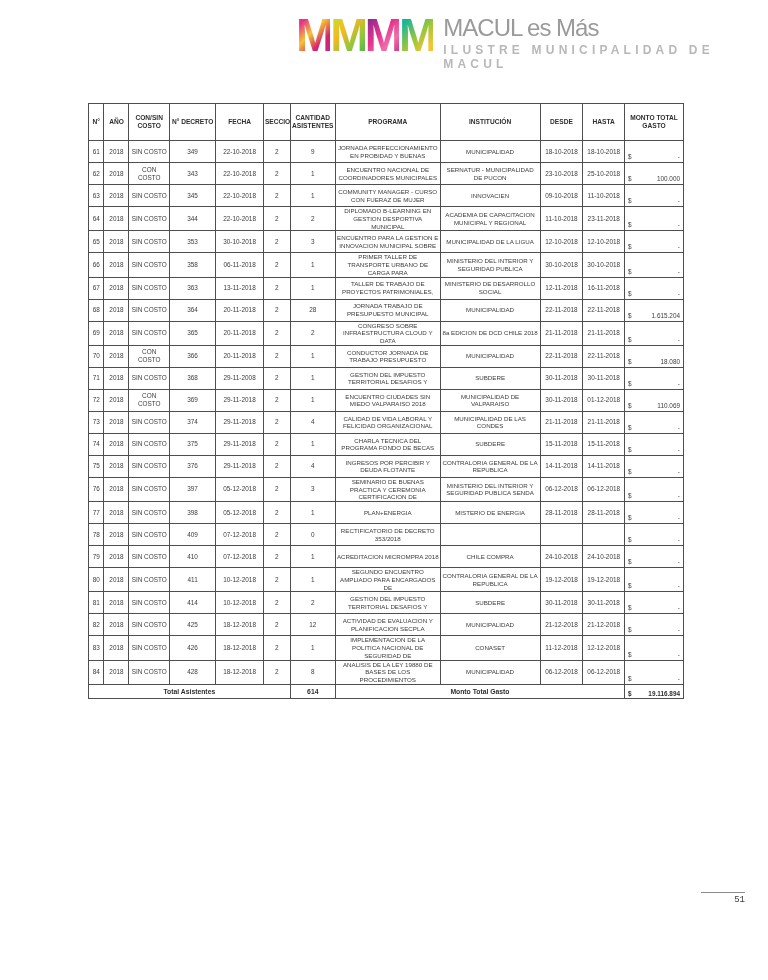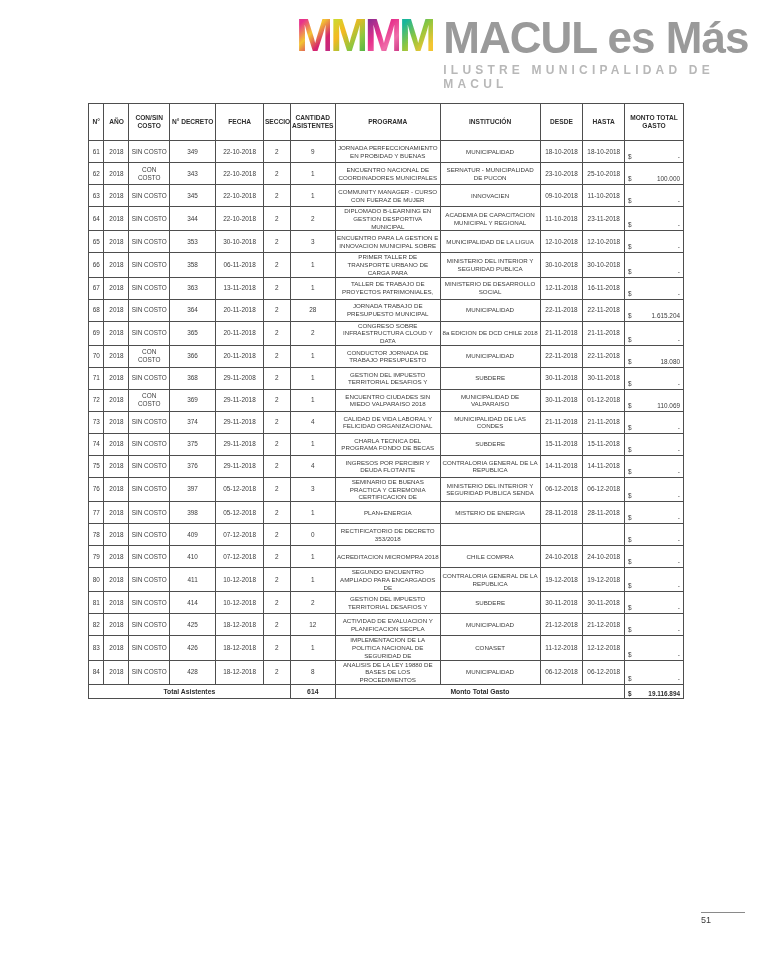--- a/index.html
+++ b/index.html
@@ -11,40 +11,40 @@
   
   .logo{position:absolute;left:296px;top:12px;display:flex;align-items:flex-start;gap:10px;}
   .mmmm{display:flex;line-height:1;}
   .m{font-weight:bold;font-size:46px;letter-spacing:-4px;
      -webkit-background-clip:text;background-clip:text;color:transparent;}
   .m1{background-image:linear-gradient(135deg,#e7328c 20%,#f3c531 45%,#d6246e 70%,#b82f8e);}
   .m2{background-image:linear-gradient(135deg,#cdd92e 15%,#f5b921 40%,#8dc63f 70%,#3fae49);}
   .m3{background-image:linear-gradient(135deg,#8e2c90 15%,#e7328c 45%,#f06eaa 70%,#c02679);}
   .m4{background-image:linear-gradient(135deg,#19b59b 20%,#8dc63f 50%,#f3c531 80%);}
   .brandblock{display:flex;flex-direction:column;margin-top:4px;}
-  .brand{font-weight:bold;font-size:44px;line-height:1;color:#9a9a9a;letter-spacing:-1px;}
+  .brand{font-weight:normal;font-size:24px;line-height:1;color:#9a9a9a;letter-spacing:-1px;}
   .brand-sub{font-size:12px;color:#b8b8b8;letter-spacing:4.2px;margin-top:3px;font-weight:bold;}
   
   .tablewrap{position:absolute;left:88px;top:103px;width:596px;}
   table{border-collapse:collapse;width:100%;table-layout:fixed;}
   th,td{border:1px solid #4e4e4e;padding:0 1px;overflow:hidden;}
   table{border:1.5px solid #3c3c3c;}
   thead th{height:36px;font-size:6.6px;font-weight:bold;text-align:center;line-height:1.25;color:#2e2e2e;}
   tbody td{height:21px;font-size:6.4px;text-align:center;line-height:1.25;color:#3b3b3b;}
   td.c-programa,td.c-institucion{font-size:6.2px;}
   td.c-monto{vertical-align:bottom;}
   td.c-monto .mflex{display:flex;justify-content:space-between;align-items:flex-end;padding:0 2px 1px 2px;font-size:6.4px;}
   tfoot td{height:13px;font-size:6.8px;font-weight:bold;text-align:center;color:#2e2e2e;}
   tfoot td.c-monto .mflex{font-weight:bold;}
   col.c-n{width:2.6%;} col.c-ano{width:4.2%;} col.c-costo{width:6.8%;}
   col.c-decreto{width:7.8%;} col.c-fecha{width:8.0%;} col.c-seccion{width:4.5%;}
   col.c-asistentes{width:7.6%;} col.c-programa{width:17.6%;} col.c-institucion{width:16.8%;}
   col.c-desde{width:7.2%;} col.c-hasta{width:7.0%;} col.c-monto{width:9.9%;}
   
-  .pagenum{position:absolute;right:23px;top:912px;width:44px;text-align:left;}
+  .pagenum{position:absolute;right:23px;top:892px;width:44px;text-align:right;font-family:Liberation Mono, monospace;}
   .pagenum .rule{border-top:1.5px solid #8a8a8a;margin-bottom:2px;}
   .pagenum .num{font-size:9px;color:#3b3b3b;}
 </style>
 </head>
 <body>
 
 <div class="logo">
   <div class="mmmm">
     <span class="m m1">M</span>
     <span class="m m2">M</span>

